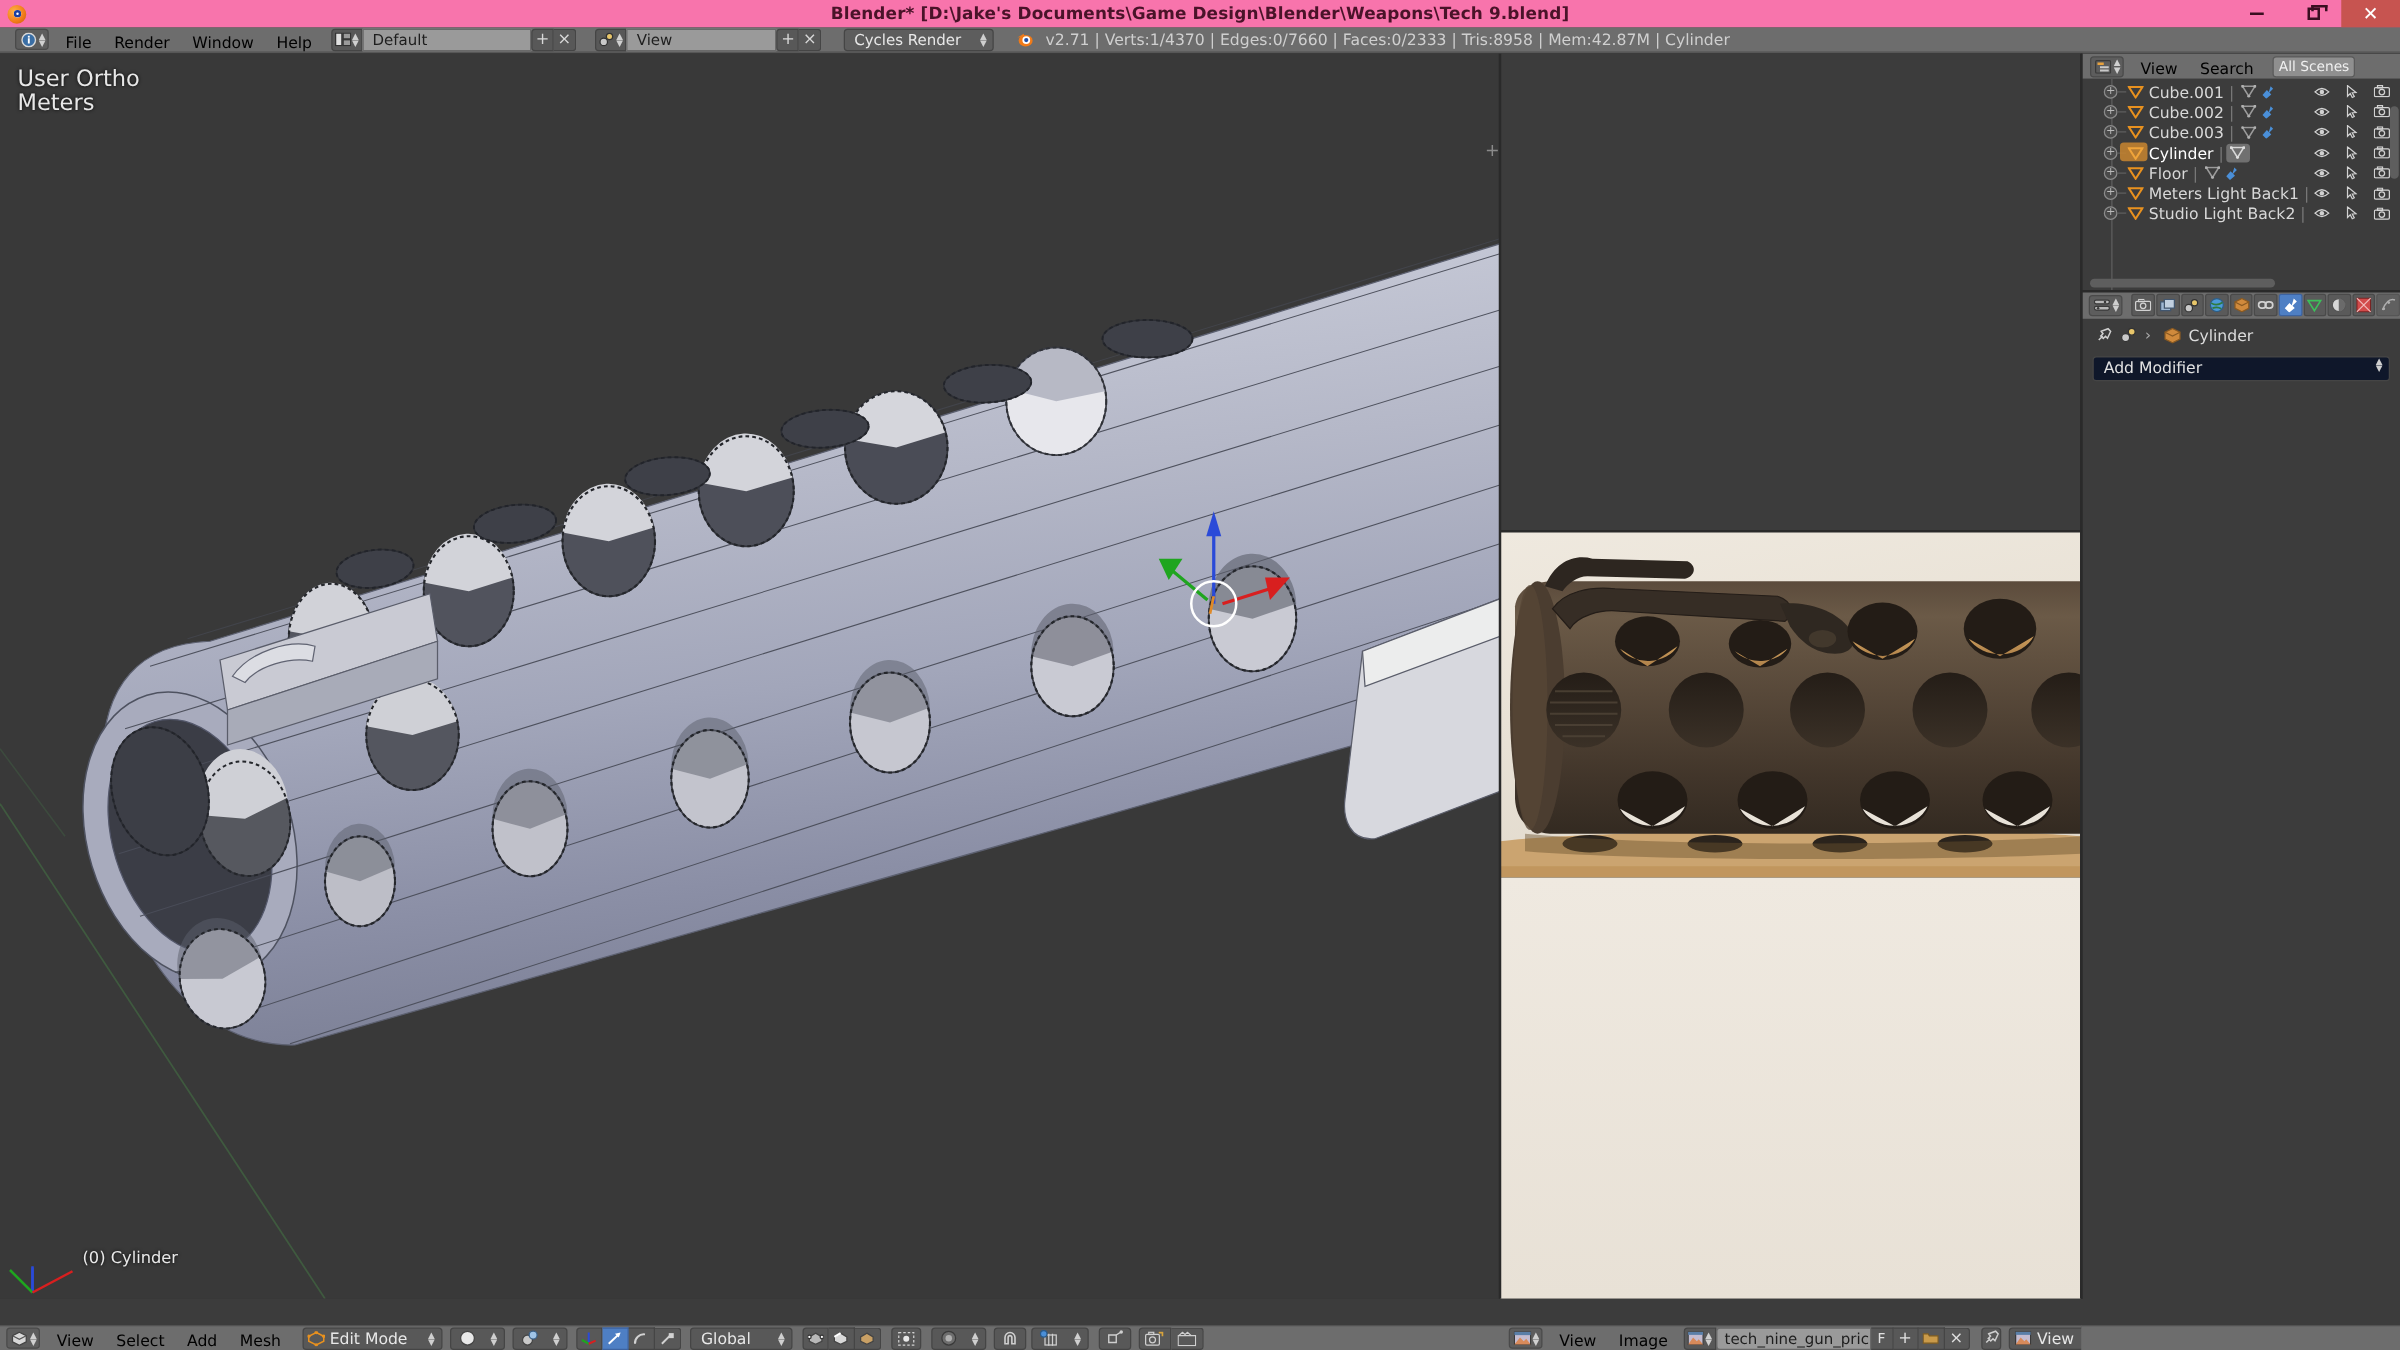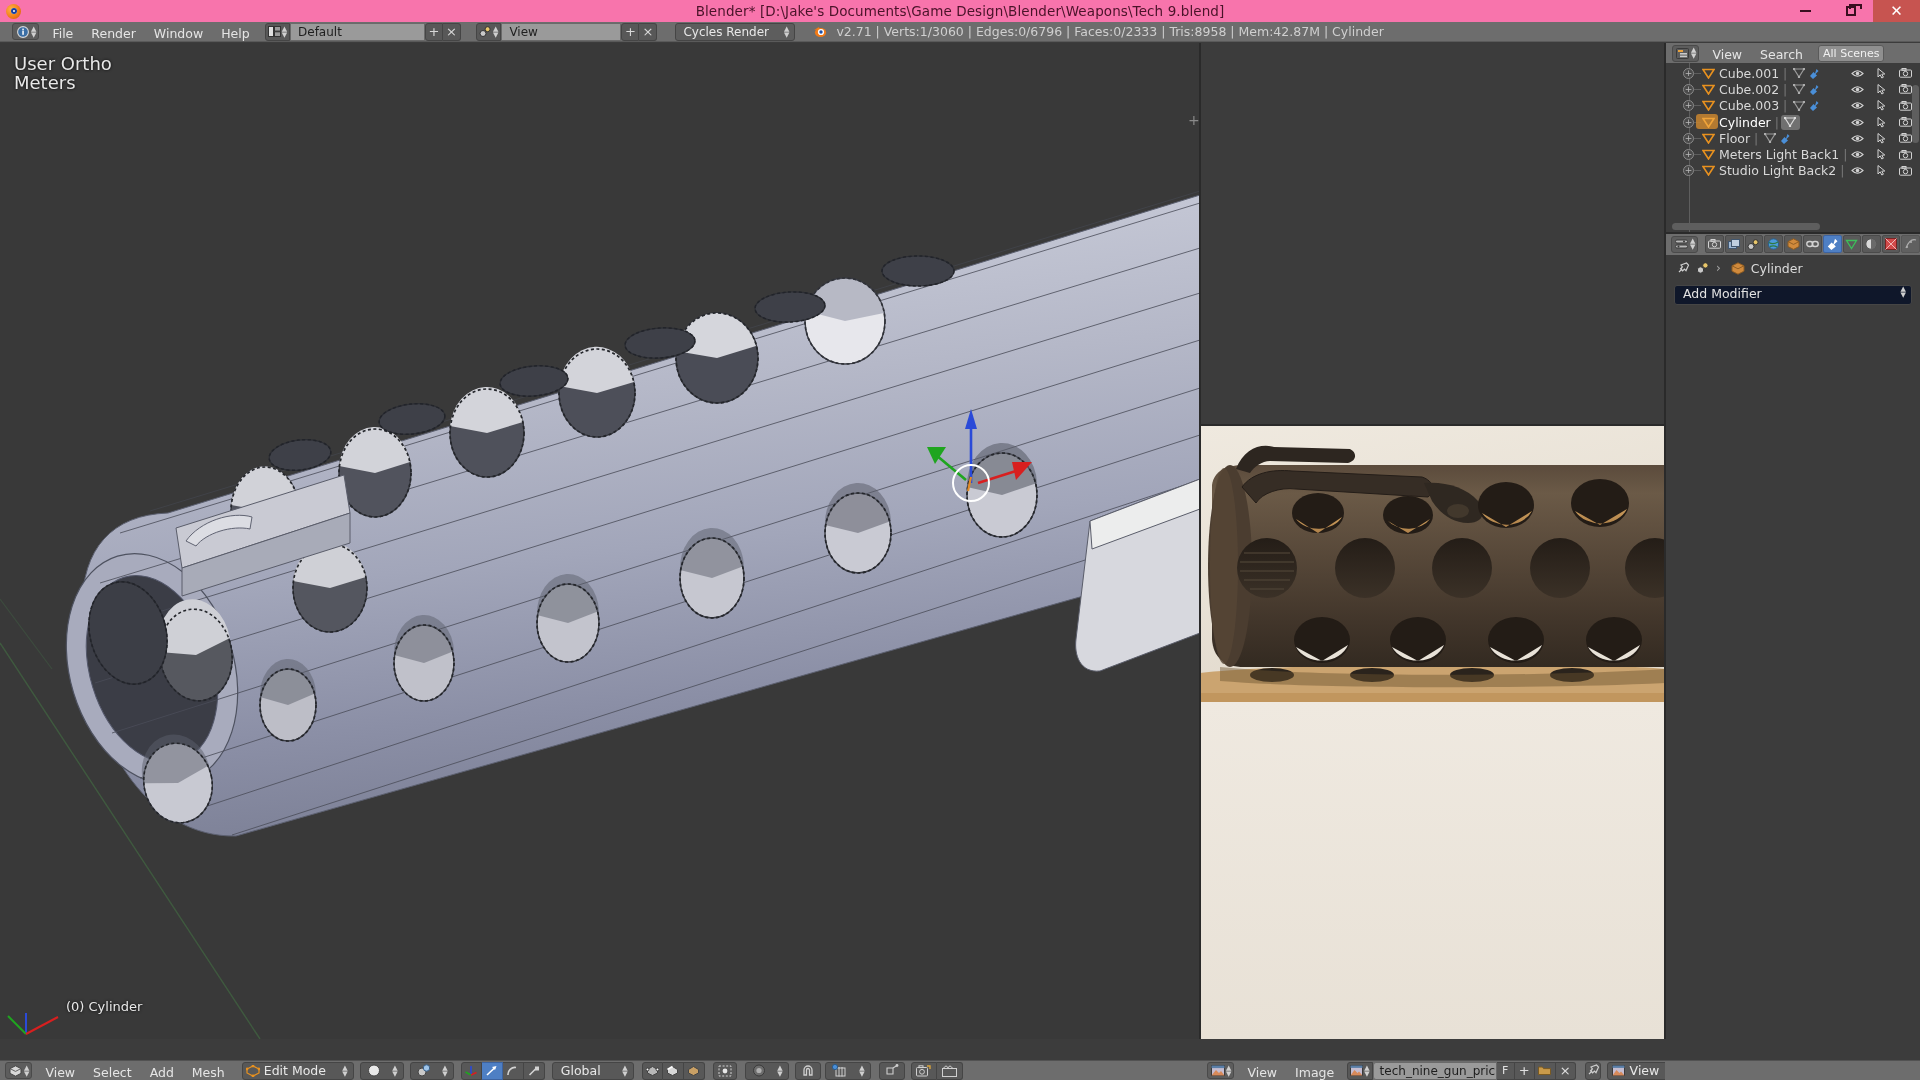--- a/index.html
+++ b/index.html
@@ -34,20 +34,21 @@
     content: ""; position: absolute; left: 5px; top: 4px;
     width: 6px; height: 6px; border-radius: 50%;
     background: #ffffff;
     box-shadow: inset 0 0 0 2px #1a3fa0;
   }
   .title-text {
     position: absolute; left: 0; right: 0; text-align: center;
     font-size: 13.5px; color: #4a1329; letter-spacing: 0.1px;
     line-height: 22px;
     pointer-events: none;
+    font-weight: bold;
   }
   .win-controls {
     position: absolute; right: 0; top: 0; height: 22px;
     display: flex; align-items: stretch;
   }
   .win-btn {
     width: 45px; display: flex; align-items: center; justify-content: center;
     color: #3a0e20; font-size: 14px;
   }
   .win-btn.close { background: #c75450; color: #fff; width: 47px; }
@@ -72,21 +73,21 @@
     display: inline-flex; align-items: center;
     height: 17px; background: #5d5d5d; border: 1px solid #4a4a4a;
     border-radius: 3px; padding: 0 2px; margin: 0 4px 0 10px;
   }
   .et-icon { width: 15px; height: 14px; display:flex; align-items:center; justify-content:center; }
   .et-arrows { display: flex; flex-direction: column; margin-left: 1px; line-height: 0; }
   .et-arrows span { font-size: 7px; color: #d0d0d0; line-height: 6px; }
 
   .menu-item {
     padding: 0 9px; height: 16px; line-height: 20px;
-    font-size: 12.5px; color: #e5e5e5; white-space: nowrap;
+    font-size: 12.5px; color: #000000; white-space: nowrap;
   }
 
   .hdr-group {
     display: flex; align-items: center; height: 18px;
     margin: 0 3px;
   }
   .hdr-icon-btn {
     height: 18px; min-width: 22px; background: #585858;
     border: 1px solid #454545; border-radius: 3px;
     display: flex; align-items: center; justify-content: center;
@@ -356,21 +357,21 @@
       </div>
 
       <span style="margin-left:18px;display:flex;align-items:center;">
         <svg width="15" height="13" viewBox="0 0 15 13">
           <ellipse cx="7.5" cy="7.5" rx="5.6" ry="4.6" fill="#f07a18"></ellipse>
           <path d="M1 5 L6 2 L6.5 4 Z" fill="#f07a18"></path>
           <circle cx="8" cy="7" r="3.1" fill="#ffffff"></circle>
           <circle cx="8" cy="7" r="1.7" fill="#1f4fa8"></circle>
         </svg>
       </span>
-      <span class="stats-text">v2.71 | Verts:1/3060 | Edges:0/6796 | Faces:0/2333 | Tris:8958 | Mem:42.87M | Cylinder</span>
+      <span class="stats-text">v2.71 | Verts:1/4370 | Edges:0/7660 | Faces:0/2333 | Tris:8958 | Mem:42.87M | Cylinder</span>
     </div>
   </div>
 
   <div class="viewport">
     <svg width="1200" height="996" viewBox="0 0 1200 996">
       <defs>
         <linearGradient id="barrelGrad" x1="0" y1="0" x2="0" y2="1">
           <linearGradient></linearGradient>
         </linearGradient>
         <linearGradient id="tubeGrad" x1="0" y1="0" x2="0.18" y2="1">

